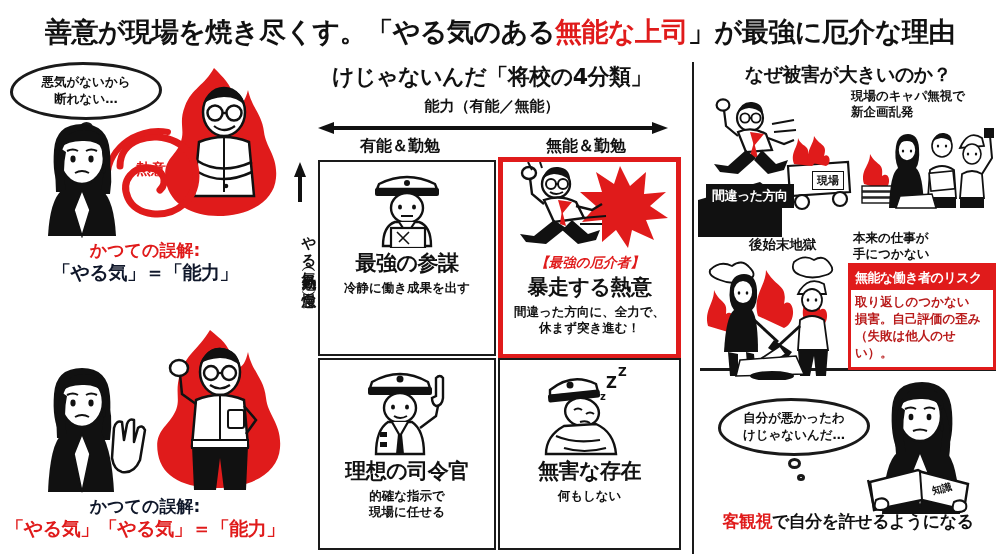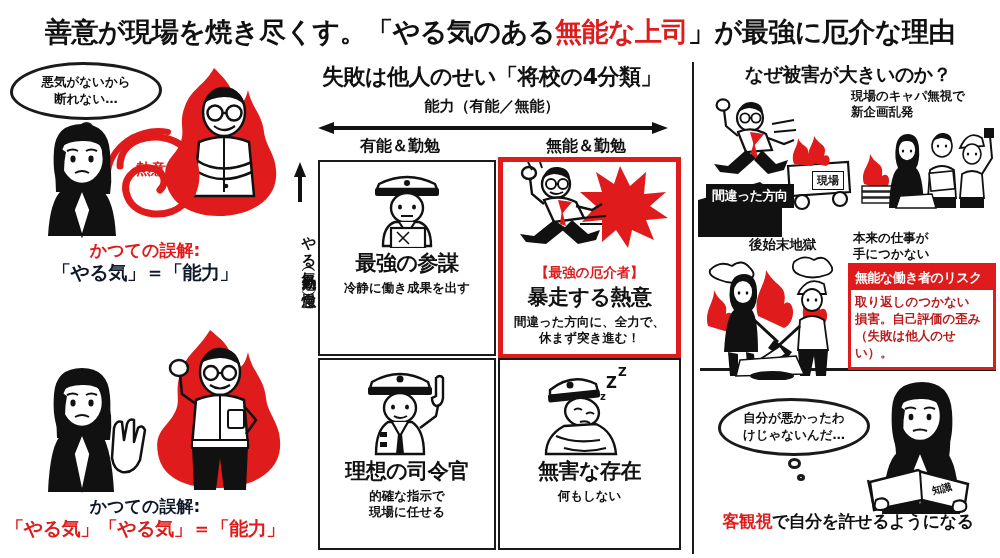--- a/index.html
+++ b/index.html
@@ -104,21 +104,21 @@
   #cell-br { left: 180px; top: 198px; width: 183px; height: 192px; }
 
   .quad-head-low {
     position: absolute; font-size: 16px; font-weight: 700; color: #111;
     text-align: center; width: 180px; top: 300px;
   }
   #quad-head-bl { left: 18px; }
   #quad-head-br { left: 204px; }
 
   .cell-art { height: 86px; display:flex; align-items:flex-end; justify-content:center; }
-  .cell-tag { font-size: 13.5px; font-weight: 700; color: #e01b1b; margin-top: 16px; }
+  .cell-tag { font-size: 13.5px; font-weight: 700; color: #e01b1b; margin-top: 6px; font-style: italic; }
   .cell-title { font-size: 21px; font-weight: 700; color: #111; letter-spacing:-0.5px; margin-top: 1px; }
   .cell-sub { font-size: 12.5px; font-weight: 700; color: #111; text-align: center; line-height: 1.3; margin-top: 3px; padding: 0 4px; }
 
   
   .right-title {
     position: absolute; top: 4px; left: 0; width: 304px; text-align: center;
     font-size: 19px; font-weight: 700; color: #111; letter-spacing: -0.5px;
   }
   .r-note {
     position: absolute; font-size: 12.5px; font-weight: 700; color: #111; line-height: 1.3;
@@ -282,21 +282,21 @@
 
       <div class="caption" style="margin-top:0px;">
         <div class="cap-a blk">かつての誤解:</div>
         <div class="cap-b red">「やる気」「やる気」＝「能力」</div>
       </div>
     </div>
   </div>
 
   <div class="panel" id="panel-center">
 
-    <div class="center-title">失敗は他人のせい「将校の4分類」</div>
+    <div class="center-title">けじゃないんだ「将校の4分類」</div>
     <div class="axis-x-label">能力（有能／無能）</div>
 
     <svg class="axis-x-arrow" viewBox="0 0 350 12">
       <line x1="14" y1="6" x2="336" y2="6" stroke="#111" stroke-width="4"></line>
       <polygon points="0,6 16,0 16,12" fill="#111"></polygon>
       <polygon points="350,6 334,0 334,12" fill="#111"></polygon>
     </svg>
 
     <div class="quad-head" id="quad-head-tl">有能＆勤勉</div>
     <div class="quad-head" id="quad-head-tr">無能＆勤勉</div>

